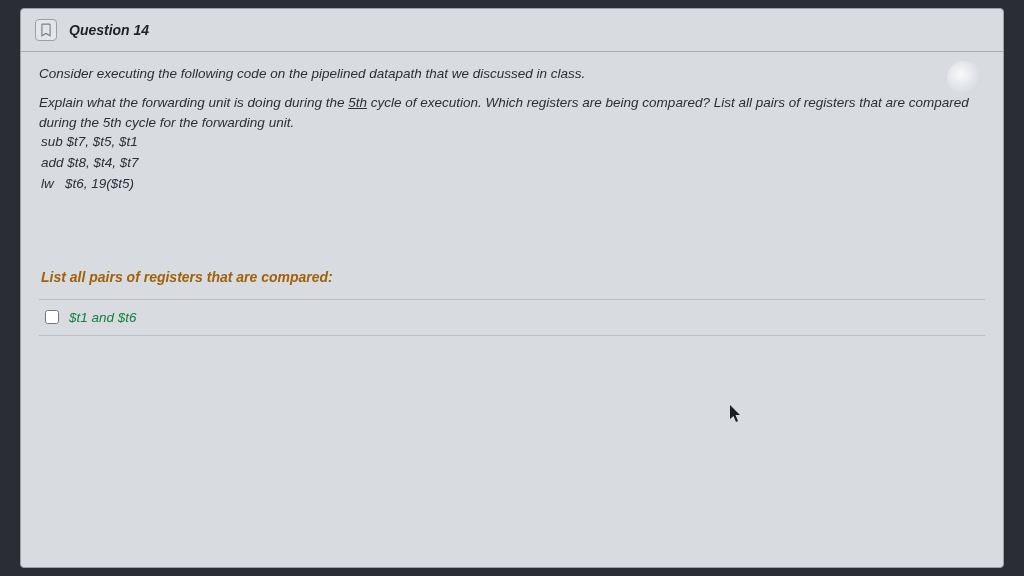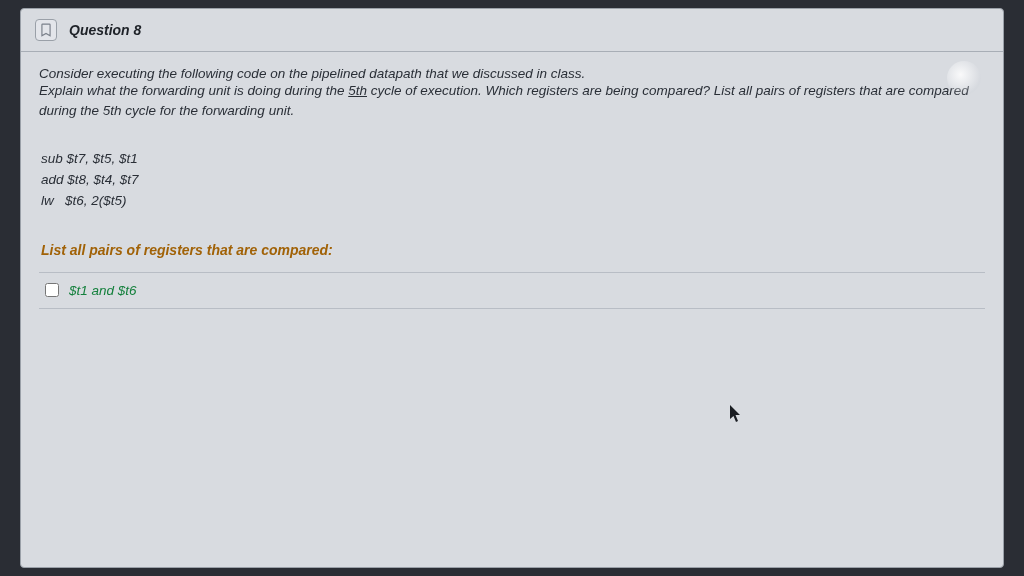--- a/index.html
+++ b/index.html
@@ -36,30 +36,30 @@
     justify-content: center;
   }
   .flag-box svg { width: 14px; height: 14px; fill: #7a808a; }
   .question-title {
     font-weight: bold;
     font-style: italic;
     color: #1e2228;
     font-size: 14px;
   }
   .body { padding: 14px 18px 0 18px; }
-  .intro { font-style: italic; color: #2a2f37; font-size: 13.5px; }
-  .explain { font-style: italic; color: #2a2f37; font-size: 13.5px; line-height: 1.45; margin-bottom: 29px; }
+  .intro { font-style: italic; color: #2a2f37; font-size: 13.5px; margin-bottom: 12px; }
+  .explain { font-style: italic; color: #2a2f37; font-size: 13.5px; line-height: 1.45; margin-bottom: 0; }
   .underline { text-decoration: underline; }
   .code-block {
     font-style: italic;
     color: #2a2f37;
     font-size: 13.5px;
     line-height: 1.55;
     margin-left: 2px;
-    margin-bottom: 30px;
+    margin-bottom: 74px;
   }
   .code-line { display: block; white-space: pre; }
   .prompt-label {
     font-style: italic;
     font-weight: 600;
     color: #a16207;
     font-size: 14px;
     margin: 0 0 14px 2px;
   }
   .options { border-top: 1px solid #b8bdc5; }
@@ -101,32 +101,32 @@
 </head>
 <body>
 
 <div class="question-card">
   <div class="header-row">
     <div class="flag-box">
       <svg viewBox="0 0 24 24">
           <path d="M6 2h12a1 1 0 0 1 1 1v19l-7-4-7 4V3a1 1 0 0 1 1-1z" fill="none" stroke="#7a808a" stroke-width="2"></path>
         </svg>
     </div>
-    <div class="question-title">Question 8</div>
+    <div class="question-title">Question 14</div>
   </div>
 
   <div class="body">
     <p class="intro">Consider executing the following code on the pipelined datapath that we discussed in class.</p>
     <p class="explain">
       <span>Explain what the forwarding unit is doing during the </span><span class="underline">5th</span><span> cycle of execution. Which registers are being compared? List all pairs of registers that are compared during the 5th cycle for the forwarding unit.</span>
     </p>
     <div class="code-block">
       <span class="code-line">sub $t7, $t5, $t1</span>
       <span class="code-line">add $t8, $t4, $t7</span>
-      <span class="code-line">lw   $t6, 2($t5)</span>
+      <span class="code-line">lw   $t6, 19($t5)</span>
     </div>
     <p class="prompt-label">List all pairs of registers that are compared:</p>
 
     <div class="options">
       <div class="option-row">
         <input type="checkbox" style="">
         <span class="option-label">$t1 and $t6</span>
       </div>
     </div>
   </div>

